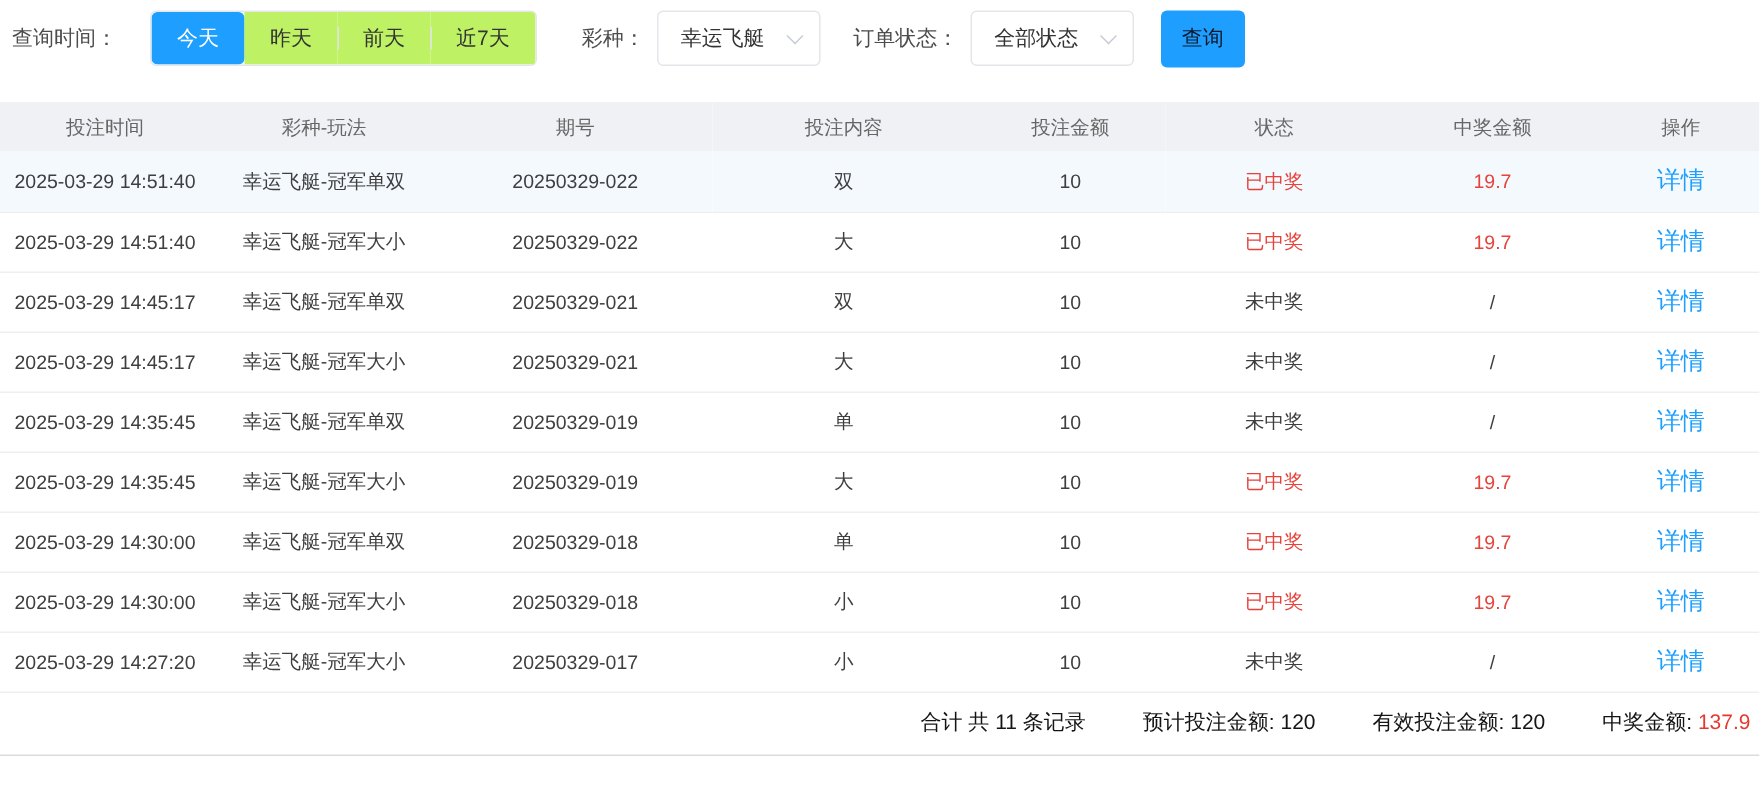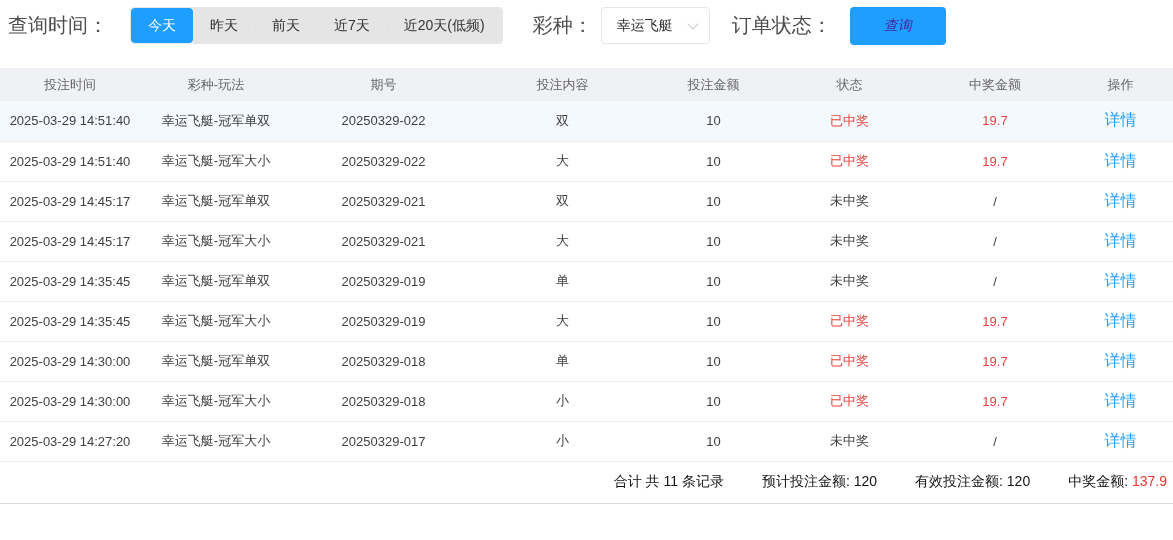--- a/index.html
+++ b/index.html
@@ -7,52 +7,52 @@
   body {
     width:1173px; height:540px; overflow:hidden;
     font-family:"Liberation Sans","DejaVu Sans",sans-serif;
     color:#333;
   }
   
   .filter-bar {
     display:flex; align-items:center;
     margin:7px 0 0 8px; height:37px;
   }
-  .flabel { font-size:20px; color:#4d4d4d; white-space:nowrap; }
+  .flabel { font-size:14px; color:#4d4d4d; white-space:nowrap; }
   .time-group {
     display:inline-flex; align-items:stretch;
     border:1px solid #e3e6ea; border-radius:4px; overflow:hidden;
     background:#fff; height:37px; margin-left:22px;
   }
   .time-btn {
     position:relative; display:flex; align-items:center;
     padding:0 17px; font-size:14px; color:#333;
-    background:#e5e5e5; border:none; cursor:pointer; white-space:nowrap;
+    background:#bef264; border:none; cursor:pointer; white-space:nowrap;
   }
   .time-btn + .time-btn::before {
     content:""; position:absolute; left:0; top:10px; bottom:10px;
     width:1px; background:#dfe2e6;
   }
   .time-btn.active { background:var(--accent,#1e9fff); color:#fff; border-radius:4px; }
   .time-btn.active + .time-btn::before { display:none; }
   .select-box {
     display:inline-flex; align-items:center;
     border:1px solid #e3e6ea; border-radius:4px;
     height:37px; padding:0 12px 0 15px;
     font-size:14px; color:#333; cursor:pointer; background:#fff;justify-content:center;
   }
   .chev {
     width:8px; height:8px; margin-left:16px; margin-top:-4px;
     border-right:1.5px solid #c7ccd4; border-bottom:1.5px solid #c7ccd4;
     transform:rotate(45deg); flex:0 0 auto;
   }
   .query-btn {
-    height:38px; padding:0 34px; border:none; border-radius:4px;
-    background:var(--accent,#1e9fff); color:#4c1d95; font-size:14px;
-    cursor:pointer; white-space:nowrap;font-style:italic;
+    height:38px; padding:0 14px; border:none; border-radius:4px;
+    background:var(--accent,#1e9fff); color:#0f172a; font-size:14px;
+    cursor:pointer; white-space:nowrap;
   }
   .gap-lottery { margin-left:30px; }
   .gap-status  { margin-left:22px; }
   .ml8  { margin-left:8px; }
   .ml18 { margin-left:18px; }
   
   table { width:1173px; border-collapse:collapse; table-layout:fixed; margin-top:24px; }
   thead th {
     height:33px; background:#eff1f5; color:#666;
     font-size:13px; font-weight:400; text-align:center;
@@ -77,30 +77,33 @@
 </head>
 <body>
 
 <div class="filter-bar">
   <span class="flabel">查询时间：</span>
   <div class="time-group">
       <button class="time-btn active">今天</button>
       <button class="time-btn">昨天</button>
       <button class="time-btn">前天</button>
       <button class="time-btn">近7天</button>
-      <button class="time-btn">近20天(低频)</button>
     </div>
 
   <span class="flabel gap-lottery">彩种：</span>
   <div class="select-box ml8">
     <span>幸运飞艇</span>
     <span class="chev"></span>
   </div>
 
   <span class="flabel gap-status">订单状态：</span>
+  <div class="select-box ml8">
+    <span>全部状态</span>
+    <span class="chev"></span>
+  </div>
 
   <button class="query-btn ml18">查询</button>
 </div>
 
 <table>
   <colgroup>
     <col style="width:140px">
       <col style="width:152px">
       <col style="width:183px">
     <col style="width:175px">

